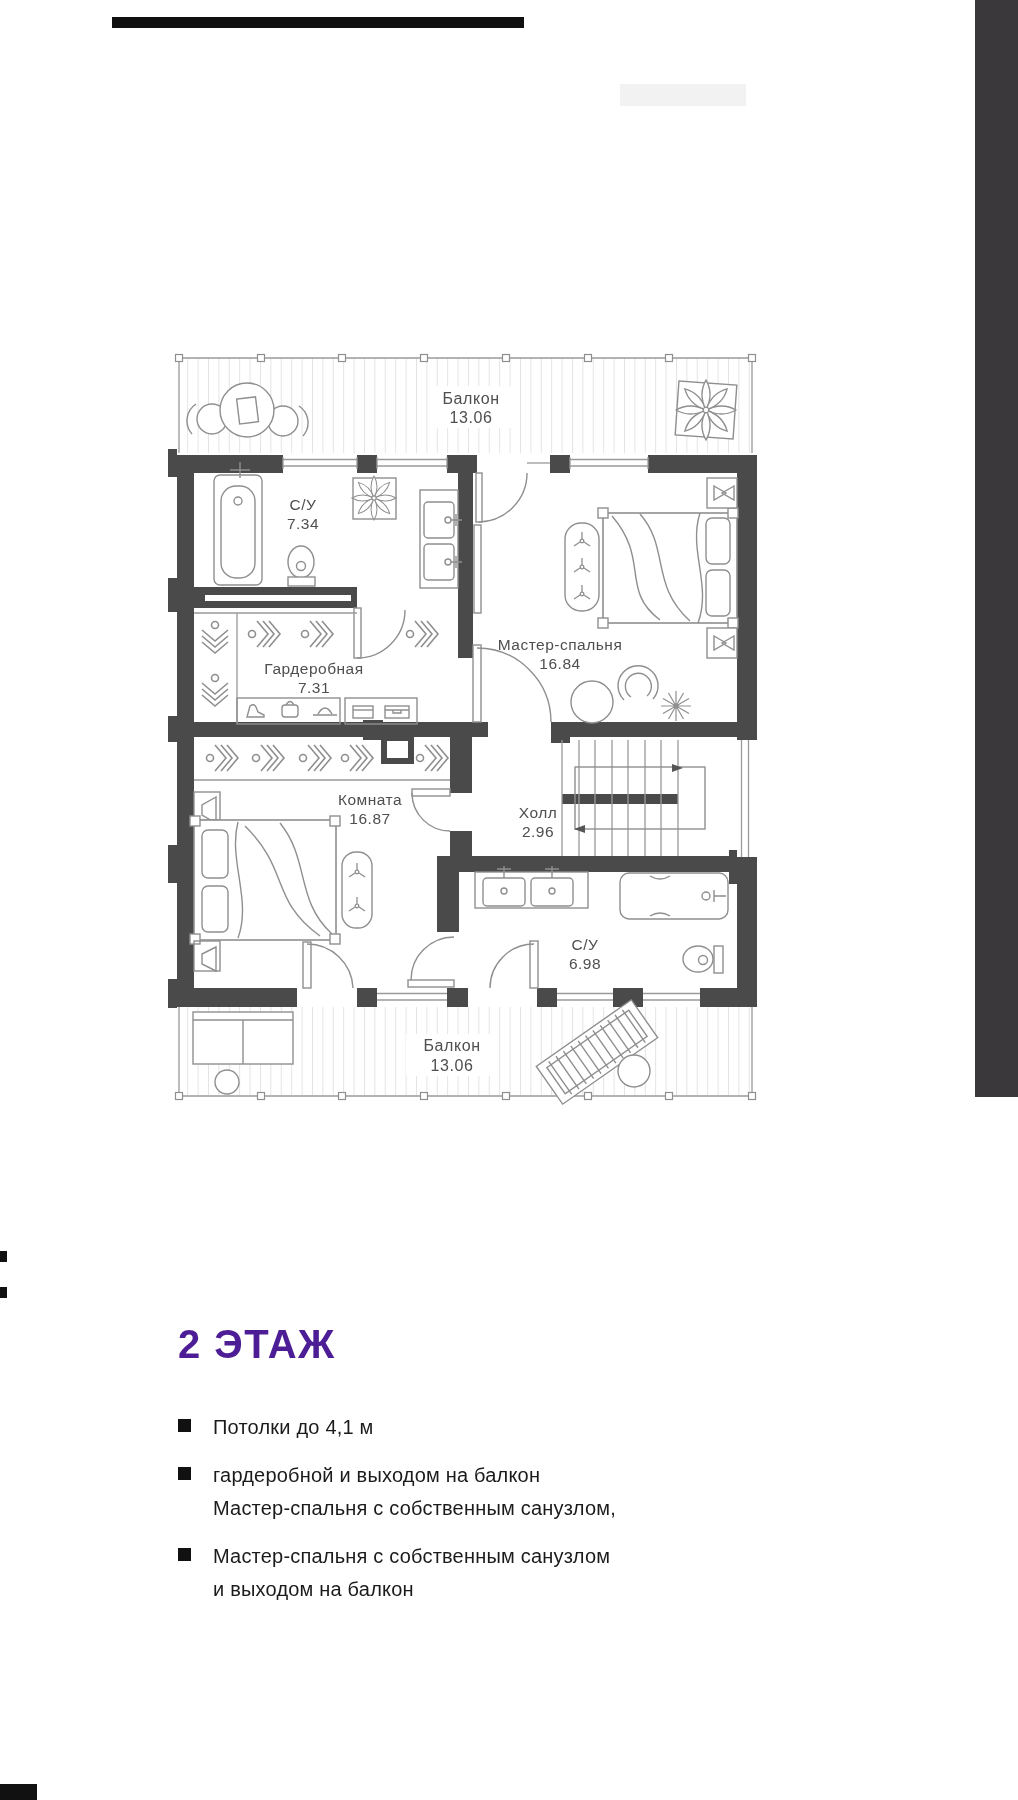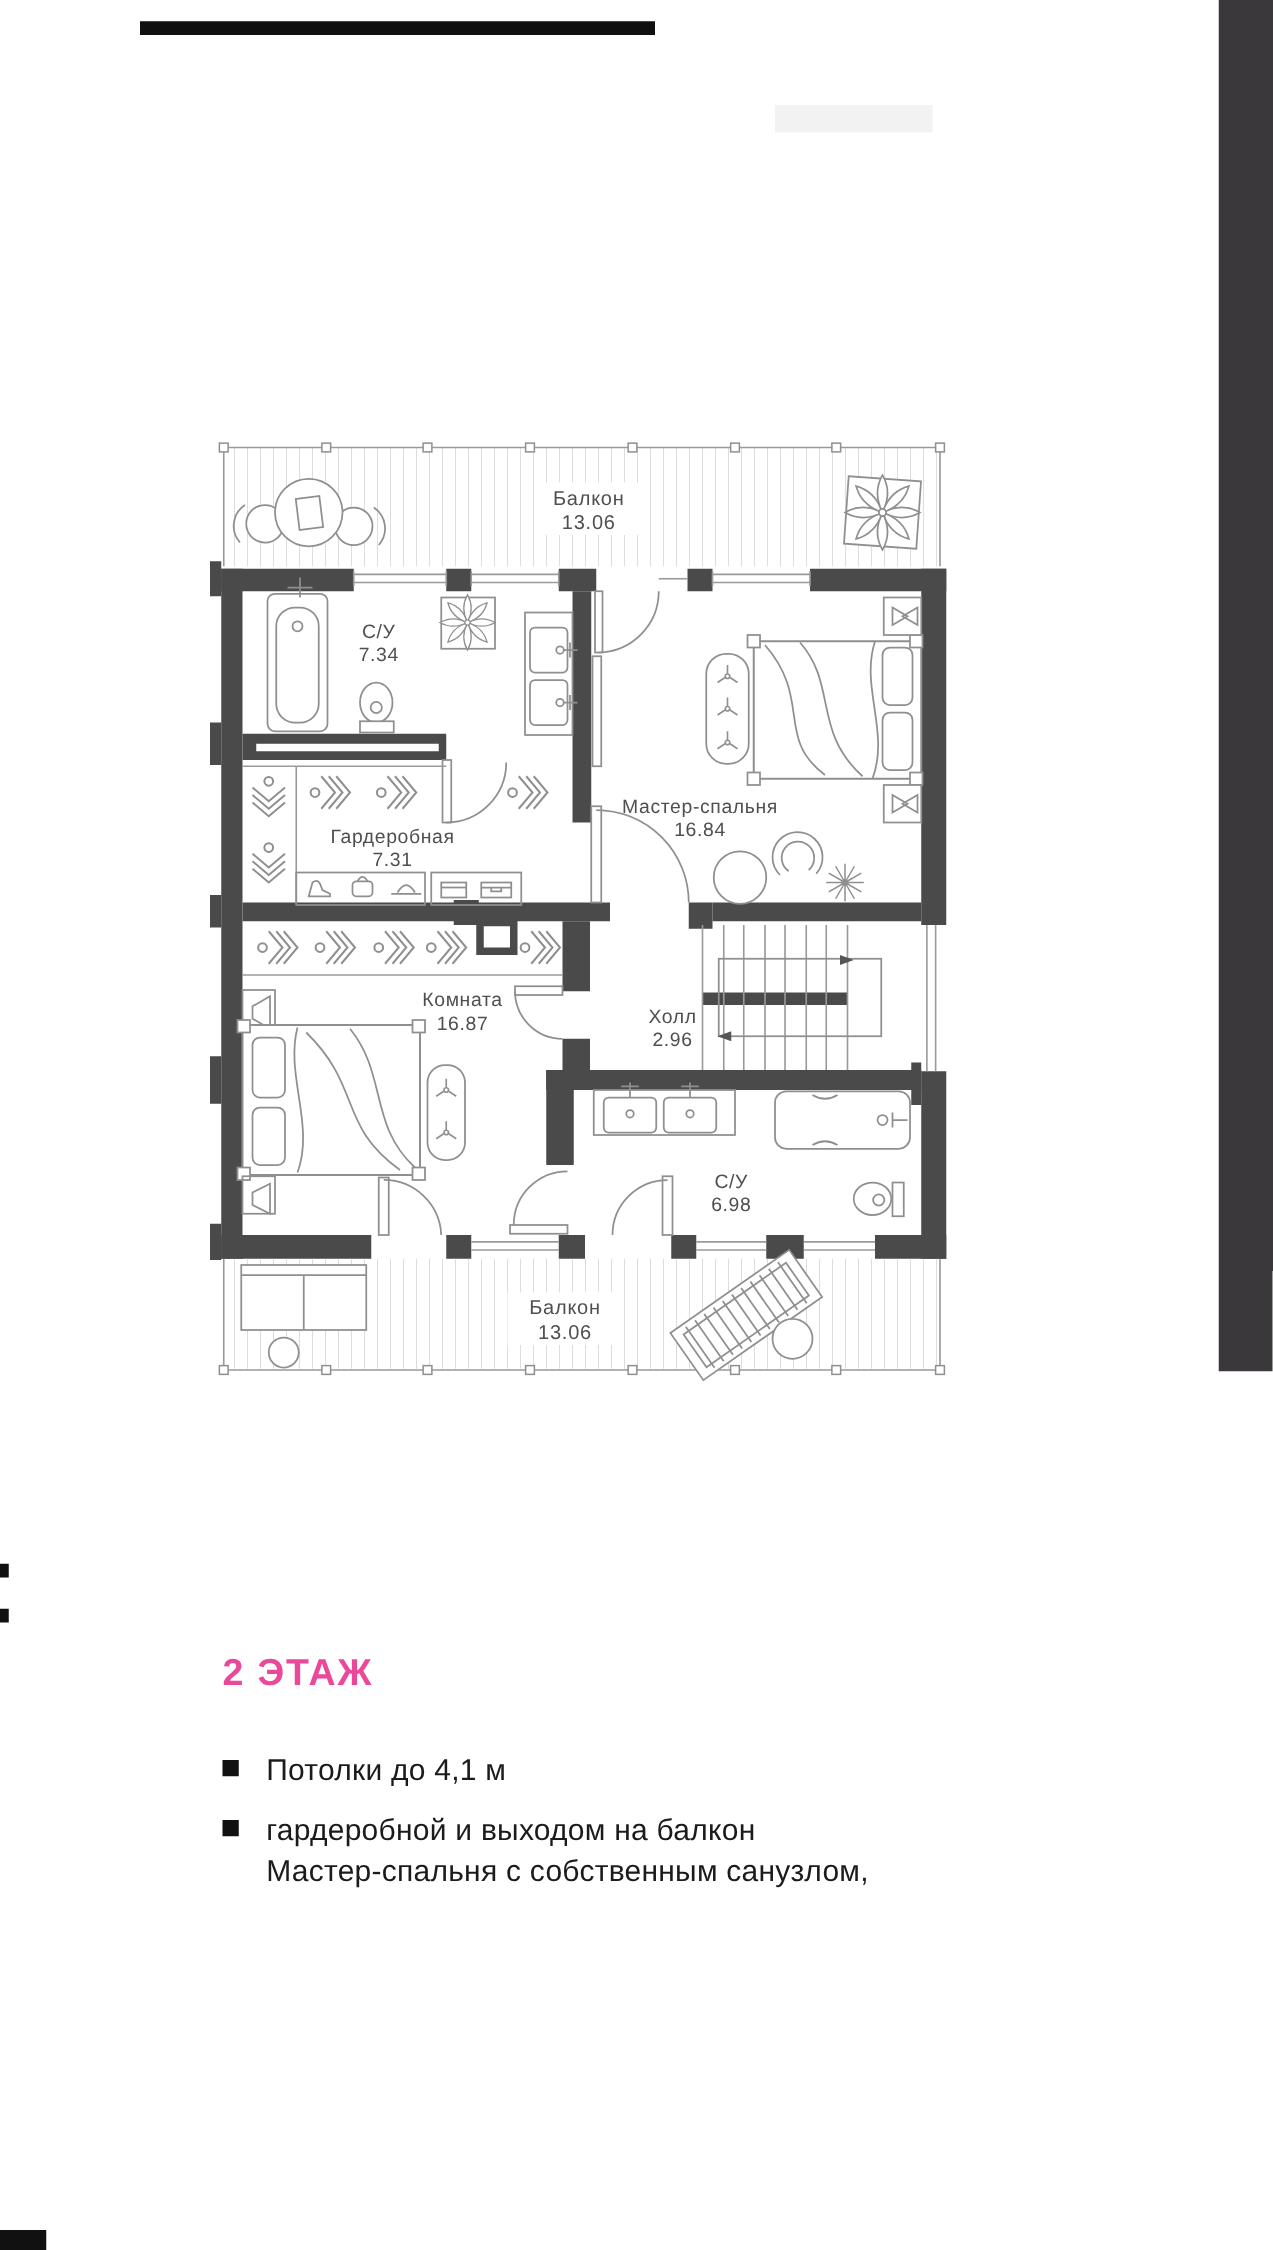--- a/index.html
+++ b/index.html
@@ -12,25 +12,25 @@
   .frag.f1{top:1251px;} .frag.f2{top:1287px;}
   .corner{position:absolute;left:0;top:1784px;width:37px;height:16px;background:#111;}
   svg.plan{position:absolute;left:0;top:0;}
   text.rl{font-family:"Liberation Sans",sans-serif;font-size:15.5px;fill:#4f4f4f;letter-spacing:.5px;}
   text.rlb{font-family:"Liberation Sans",sans-serif;font-size:16px;fill:#4f4f4f;letter-spacing:.6px;}
   .thin{stroke:#9a9a9a;stroke-width:1.3;fill:none;}
   .fur{stroke:#8f8f8f;stroke-width:1.4;fill:#ffffff;}
   .furn{stroke:#8f8f8f;stroke-width:1.4;fill:none;}
   .wall{fill:#4a4a4a;}
   .info{position:absolute;left:178px;top:1322px;width:560px;color:#1b1b1b;}
-  .info h1{margin:0 0 44px 0;font-size:30px;font-weight:800;letter-spacing:1.5px;color:#ec4899;}
+  .info h1{margin:0 0 44px 0;font-size:40px;font-weight:800;letter-spacing:1.5px;color:#4c1d95;}
   .info ul{list-style:none;margin:0;padding:0;}
   .info li{display:flex;margin:0 0 15px 0;}
   .bul{flex:0 0 13px;width:13px;height:13px;background:#111;margin:8px 22px 0 0;}
-  .btxt{font-size:24px;line-height:33px;letter-spacing:.2px;}
+  .btxt{font-size:20px;line-height:33px;letter-spacing:.2px;}
   .btxt span{display:block;}
 </style>
 </head>
 <body>
 
 <div class="topbar"></div>
 <div class="watermark"></div>
 <div class="sidebar"></div>
 <div class="frag f1"></div>
 <div class="frag f2"></div>
@@ -392,14 +392,21 @@
         <span>Потолки до 4,1 м</span>
       </span>
     </li>
     <li>
       <span class="bul"></span>
       <span class="btxt">
         <span>гардеробной и выходом на балкон</span>
         <span>Мастер-спальня с собственным санузлом,</span>
       </span>
     </li>
+    <li>
+      <span class="bul"></span>
+      <span class="btxt">
+        <span>Мастер-спальня с собственным санузлом</span>
+        <span>и выходом на балкон</span>
+      </span>
+    </li>
   </ul>
 </div>
 
 </body></html>

